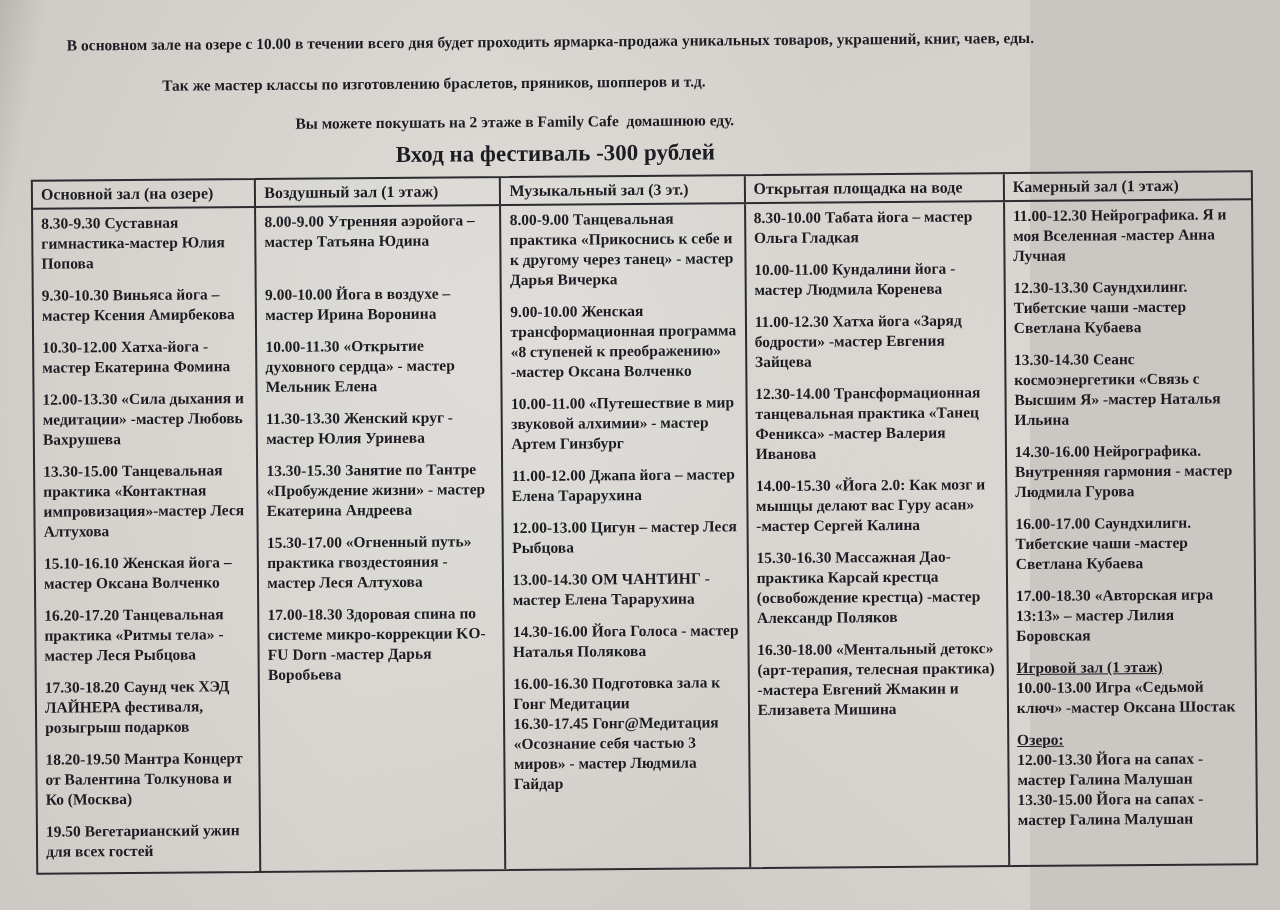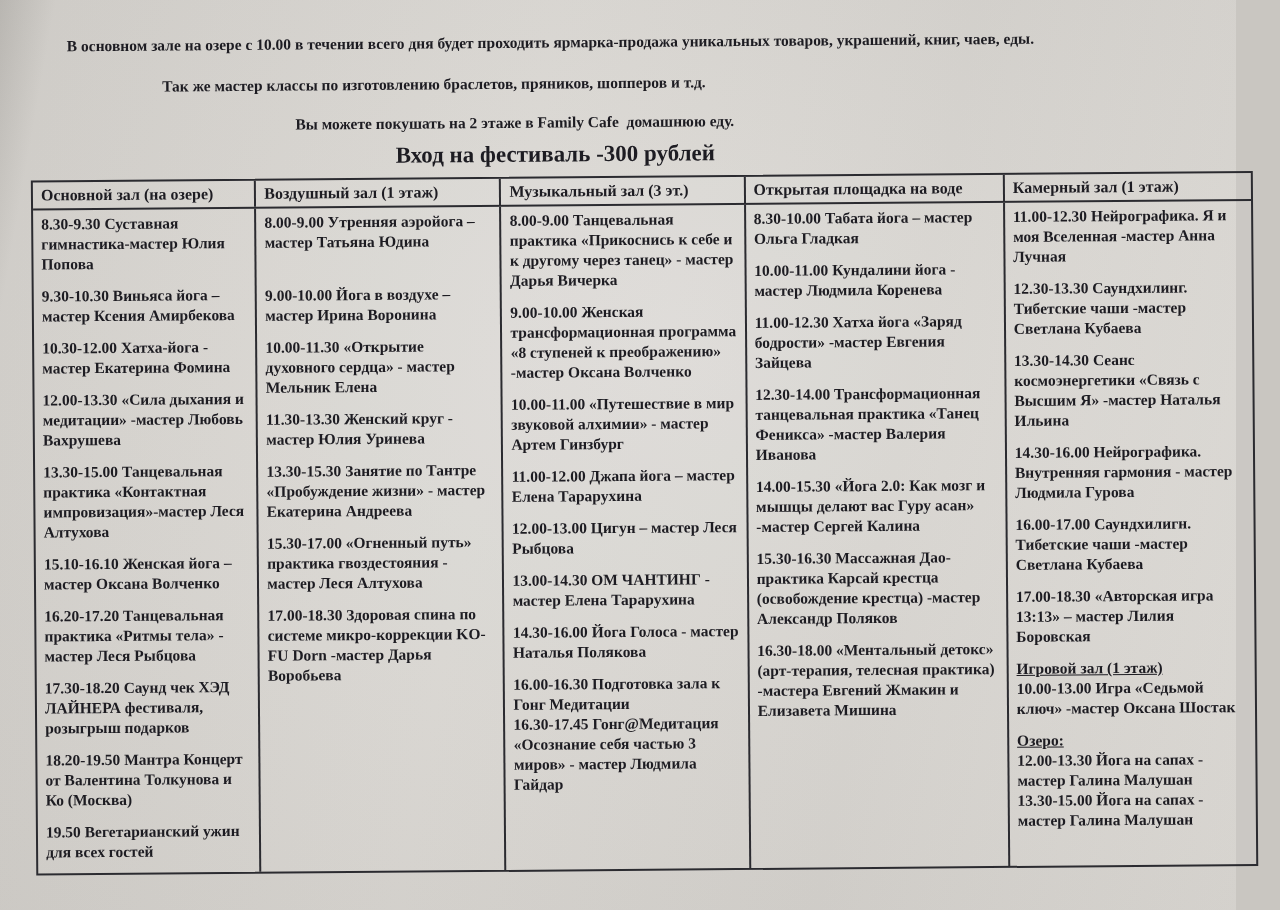--- a/index.html
+++ b/index.html
@@ -3,21 +3,21 @@
 <meta charset="utf-8">
 <style>
   html,body{margin:0;padding:0;}
   body{
     width:1280px;height:910px;overflow:hidden;
     font-family:"Liberation Serif","DejaVu Serif",serif;
     font-weight:bold;color:var(--ink,#1d1c22);
     background:#c9c6c1;
   }
   .photo{
-    position:relative;width:1236px;height:910px;
+    position:relative;width:1030px;height:910px;
     background:
       radial-gradient(ellipse at 55% 38%, rgba(255,255,255,0.16), rgba(0,0,0,0.05)),
       linear-gradient(100deg,#bfbcb7 0%,#d6d3ce 4%,#dad7d2 40%,#d5d2cd 70%,#dedbd6 100%);
   }
   .paper{position:absolute;inset:0;transform:rotate(-0.45deg);transform-origin:50% 50%;}
   p{margin:0;}
   .intro-line{font-size:15.5px;line-height:19px;white-space:pre;}
   .l1{margin:32px 0 0 70px;}
   .l2{margin:22px 0 0 165px;}
   .l3{margin:20px 0 0 298px;}

